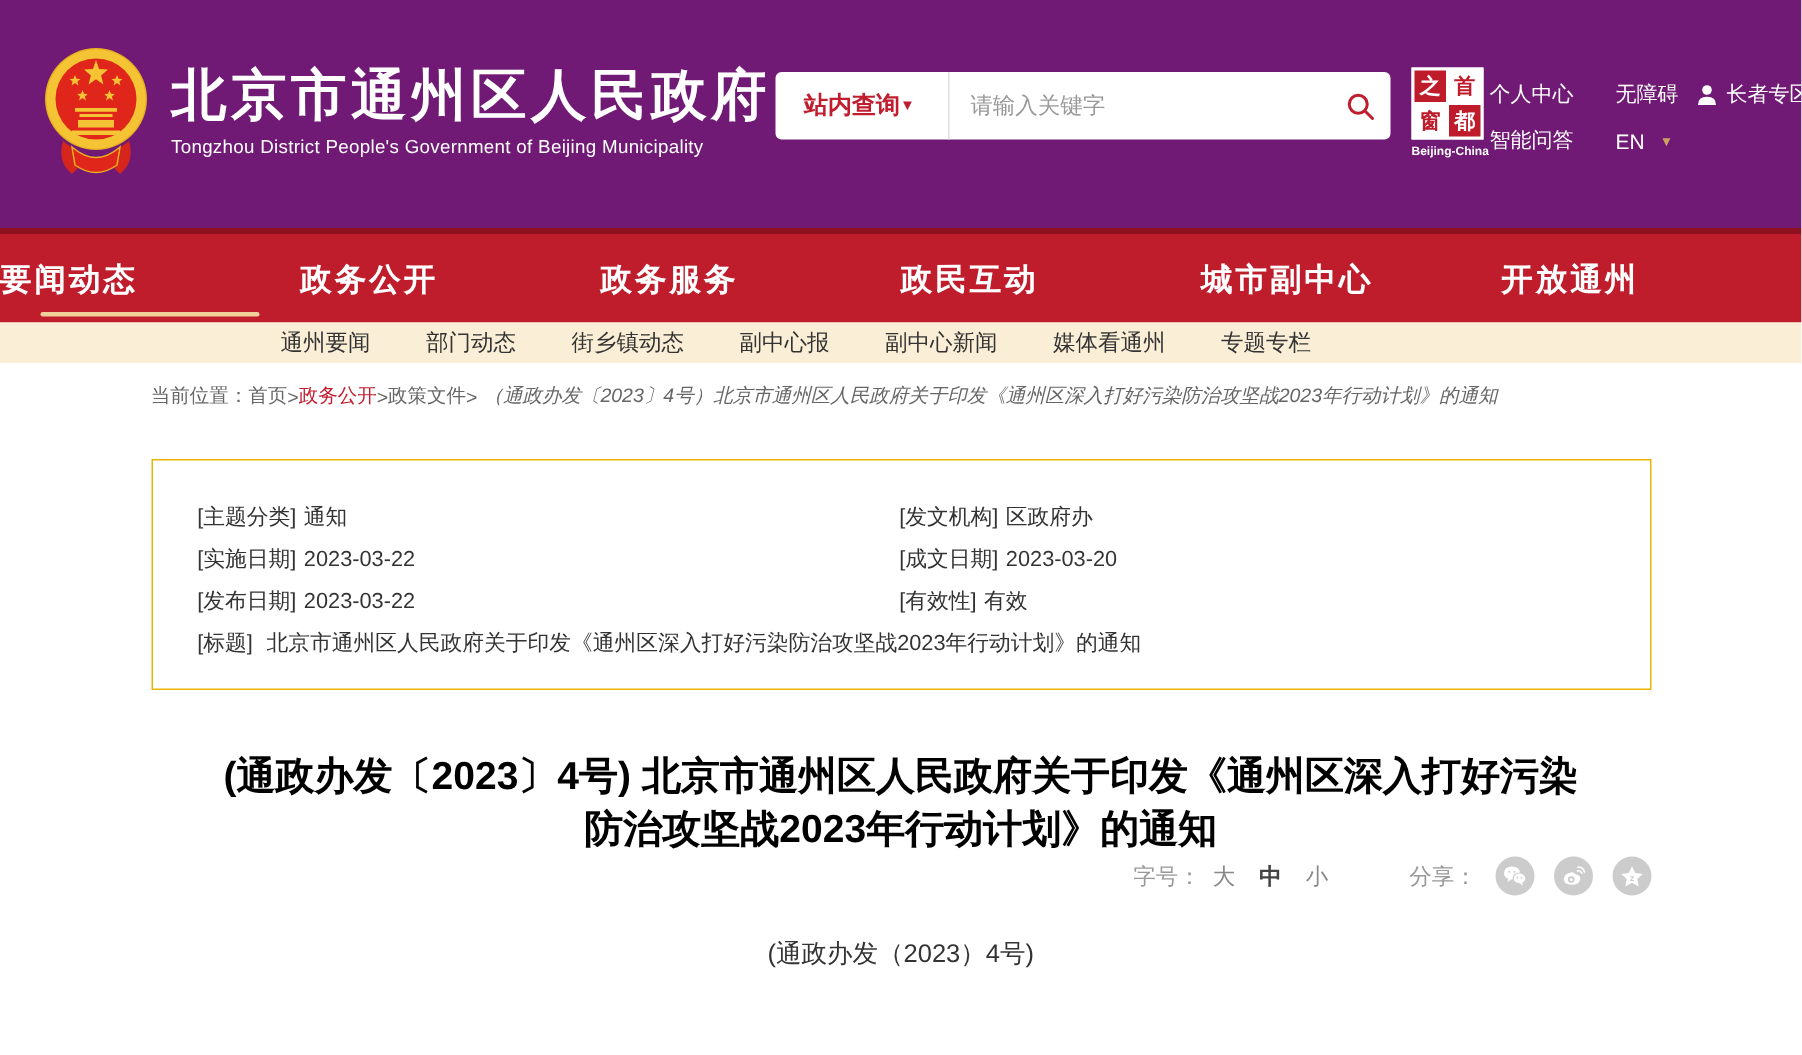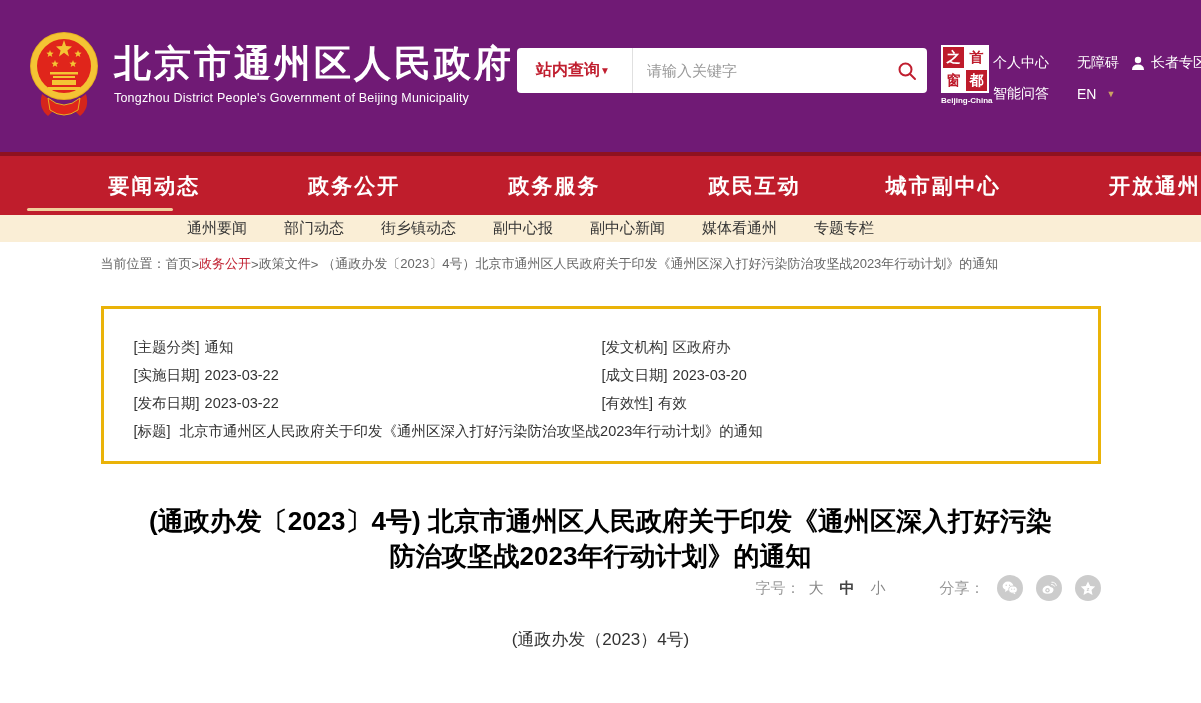--- a/index.html
+++ b/index.html
@@ -38,39 +38,39 @@
   .hl-row { display:flex; align-items:center; margin-bottom:13px; }
   .hl-item { color:#fff; text-decoration:none; cursor:pointer; white-space:nowrap; }
   .hl-gap1 { margin-left:28px; }
   .senior { position:absolute; left:1131px; top:54px; display:flex; align-items:center; gap:6px;
     color:#fff; font-size:14px; cursor:pointer; white-space:nowrap; }
   .en-tri { color:#CBA262; font-size:9px; margin-left:10px; }
 
   
   .nav-divider { height:4px; background:#8E1120; }
   .nav { display:flex; height:59px; background:#BF1D2C; }
-  .nav-item { flex:1; display:flex; align-items:center; justify-content:flex-end;
+  .nav-item { flex:1; display:flex; align-items:center; justify-content:flex-start;
     color:#fff; font-size:21px; font-weight:bold; letter-spacing:2px; position:relative; cursor:pointer; }
   .nav-underline { display:none; position:absolute; bottom:4px; left:50%; transform:translateX(-50%);
     width:146px; height:3px; background:#F0CF9B; border-radius:2px; }
   .nav-item.active .nav-underline { display:block; }
 
   .subnav { display:flex; align-items:center; height:27px; background:#FAEED6;
     padding-left:187px; gap:37px; }
   .subnav-item { font-size:15px; color:#333; cursor:pointer; white-space:nowrap; }
 
   
   .main { width:1000px; margin:0 auto; }
   .breadcrumb { margin-top:13px; font-size:13px; color:#666; display:flex; align-items:center;
     white-space:nowrap; overflow:hidden; }
   .bc-link { color:#666; cursor:pointer; }
   .bc-link.red { color:#C01E2F; }
-  .bc-current { color:#666; margin-left:4px; }
-
-  .meta-box { margin-top:33px; border:3px solid #eab308; padding:24px 30px 16px 30px; }
+  .bc-current { color:#666; margin-left:4px;font-style:italic; }
+
+  .meta-box { margin-top:33px; border:1px solid #eab308; padding:24px 30px 16px 30px; }
   .meta-row { display:flex; line-height:28px; font-size:14.5px; color:#333; }
   .meta-cell { display:flex; }
   .meta-cell.left { width:468px; }
   .meta-label { margin-right:5px; }
   .meta-full { line-height:28px; font-size:14.5px; color:#333; }
 
   .article-title { margin-top:40px; padding:0 40px; text-align:center;
     font-size:26px; font-weight:bold; color:#000; line-height:1.35; }
 
   .controls { display:flex; justify-content:flex-end; align-items:center; height:28px; }

